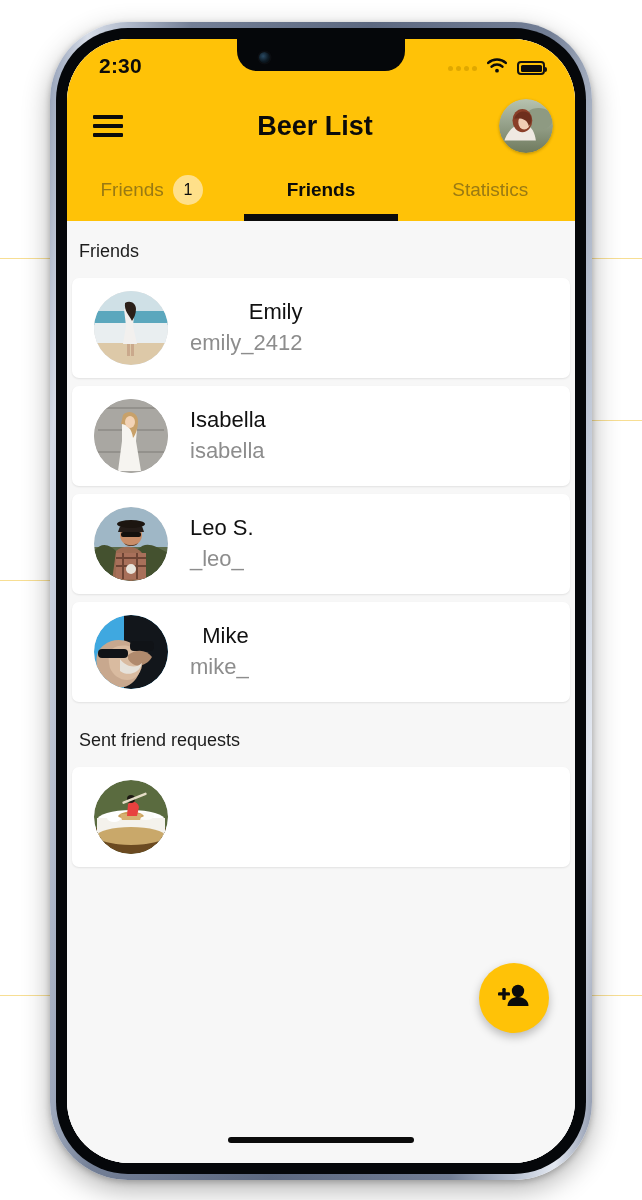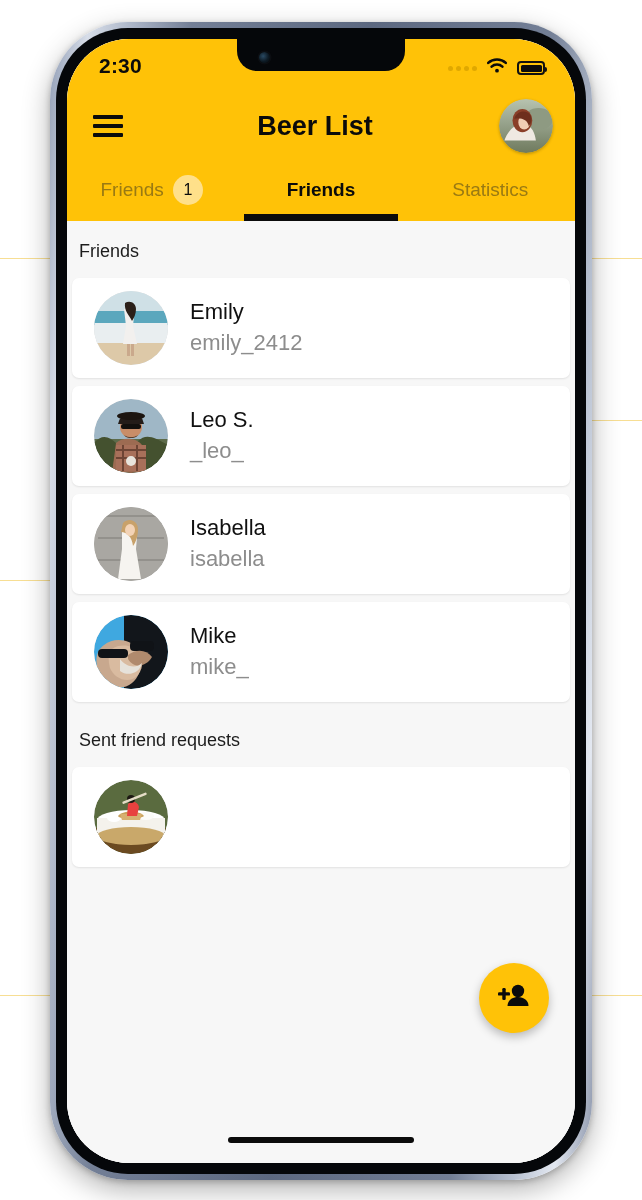--- a/index.html
+++ b/index.html
@@ -272,20 +272,21 @@
     border-radius: 50%;
     overflow: hidden;
     flex: 0 0 auto;
     background: #ddd;
   }
   .avatar svg { display: block; width: 100%; height: 100%; }
   .person-name {
     font-size: 22px;
     color: #111;
     line-height: 1.25;
+    text-align: right;
   }
   .person-handle {
     font-size: 22px;
     color: #8d8d8d;
     line-height: 1.35;
     margin-top: 2px;
   }
 
   
   #fab {
@@ -442,20 +443,46 @@
                     <path d="M30 18c5-3 10 1 10 7l-1 10 4 18h-14l3-18z" fill="#f2f0ee"></path>
                     <path d="M31 12c5-3 11 0 11 6 0 5-2 9-4 12-3-6-8-10-7-18z" fill="#2b2019"></path>
                     <rect x="33" y="53" width="3" height="12" fill="#caa98c"></rect>
                     <rect x="37" y="53" width="3" height="12" fill="#caa98c"></rect>
                   </g>
                 </svg>
               </div>
               <div>
                 <div class="person-name">Emily</div>
                 <div class="person-handle">emily_2412</div>
+              </div>
+            </div>
+
+            <div class="card">
+              <div class="avatar">
+                <svg viewBox="0 0 74 74">
+                  <defs>
+                      <clipPath id="cp2">
+                        <circle cx="37" cy="37" r="37"></circle>
+                      </clipPath>
+                    </defs>
+                  <g clip-path="url(#cp2)">
+                    <rect width="74" height="74" fill="#b4b2ad"></rect>
+                    <rect x="0" y="0" width="74" height="74" fill="#a9a7a2"></rect>
+                    <rect x="4" y="8" width="66" height="2" fill="#93918c"></rect>
+                    <rect x="4" y="30" width="66" height="2" fill="#93918c"></rect>
+                    <rect x="4" y="52" width="66" height="2" fill="#93918c"></rect>
+                    <path d="M28 24c6-5 14-2 15 6l-1 12 5 30H24l4-30z" fill="#f6f4f0"></path>
+                    <path d="M29 16c6-6 15-2 15 6 0 7-2 13-5 17-1-9-6-14-12-14z" fill="#c8a16a"></path>
+                    <ellipse cx="36" cy="23" rx="5" ry="6" fill="#f3d3b6"></ellipse>
+                  </g>
+                </svg>
+              </div>
+              <div>
+                <div class="person-name">Isabella</div>
+                <div class="person-handle">isabella</div>
               </div>
             </div>
 
             <div class="card">
               <div class="avatar">
                 <svg viewBox="0 0 74 74">
                   <defs>
                       <clipPath id="cp3">
                         <circle cx="37" cy="37" r="37"></circle>
                       </clipPath>
@@ -484,46 +511,20 @@
               <div>
                 <div class="person-name">Leo S.</div>
                 <div class="person-handle">_leo_</div>
               </div>
             </div>
 
             <div class="card">
               <div class="avatar">
                 <svg viewBox="0 0 74 74">
                   <defs>
-                      <clipPath id="cp2">
-                        <circle cx="37" cy="37" r="37"></circle>
-                      </clipPath>
-                    </defs>
-                  <g clip-path="url(#cp2)">
-                    <rect width="74" height="74" fill="#b4b2ad"></rect>
-                    <rect x="0" y="0" width="74" height="74" fill="#a9a7a2"></rect>
-                    <rect x="4" y="8" width="66" height="2" fill="#93918c"></rect>
-                    <rect x="4" y="30" width="66" height="2" fill="#93918c"></rect>
-                    <rect x="4" y="52" width="66" height="2" fill="#93918c"></rect>
-                    <path d="M28 24c6-5 14-2 15 6l-1 12 5 30H24l4-30z" fill="#f6f4f0"></path>
-                    <path d="M29 16c6-6 15-2 15 6 0 7-2 13-5 17-1-9-6-14-12-14z" fill="#c8a16a"></path>
-                    <ellipse cx="36" cy="23" rx="5" ry="6" fill="#f3d3b6"></ellipse>
-                  </g>
-                </svg>
-              </div>
-              <div>
-                <div class="person-name">Isabella</div>
-                <div class="person-handle">isabella</div>
-              </div>
-            </div>
-
-            <div class="card">
-              <div class="avatar">
-                <svg viewBox="0 0 74 74">
-                  <defs>
                       <clipPath id="cp4">
                         <circle cx="37" cy="37" r="37"></circle>
                       </clipPath>
                     </defs>
                   <g clip-path="url(#cp4)">
                     <rect width="74" height="74" fill="#3fa8e0"></rect>
                     <path d="M30 0h44v74H30z" fill="#12161b"></path>
                     <path d="M10 30c10-8 26-6 34 4 6 8 4 26-6 34-12 10-30 2-34-12-3-11-2-20 6-26z" fill="#c8a88e"></path>
                     <path d="M18 34c8-6 22-4 28 4 4 6 3 18-4 24-9 7-22 1-26-9-2-8-2-15 2-19z" fill="#d9bba0"></path>
                     <rect x="4" y="34" width="30" height="9" rx="4" fill="#101317"></rect>

